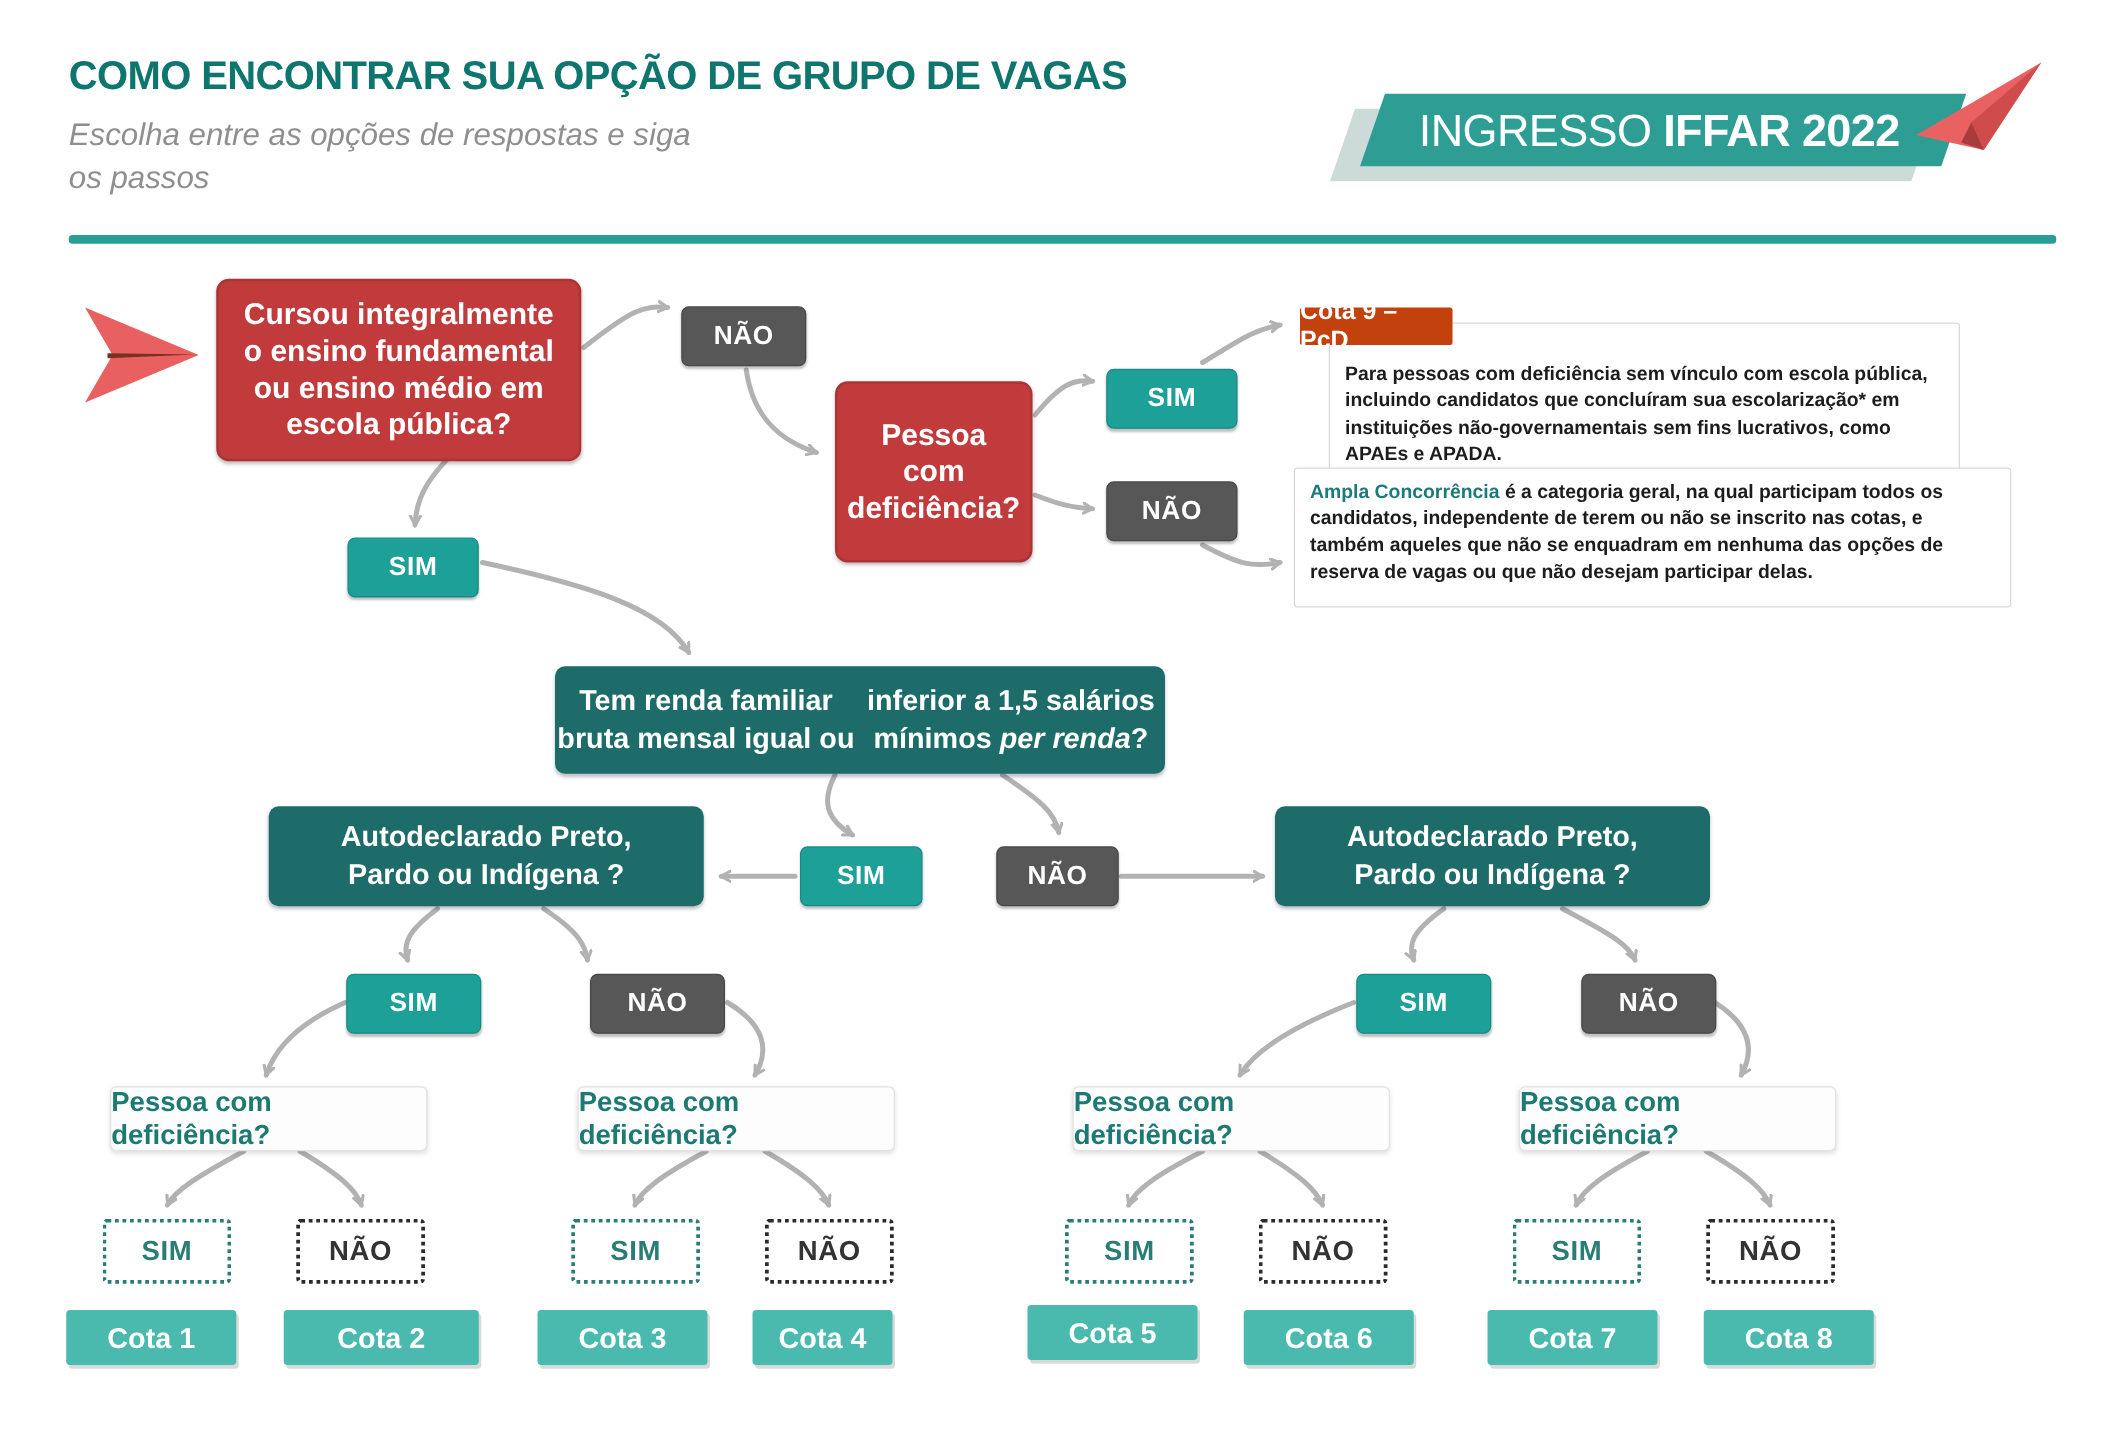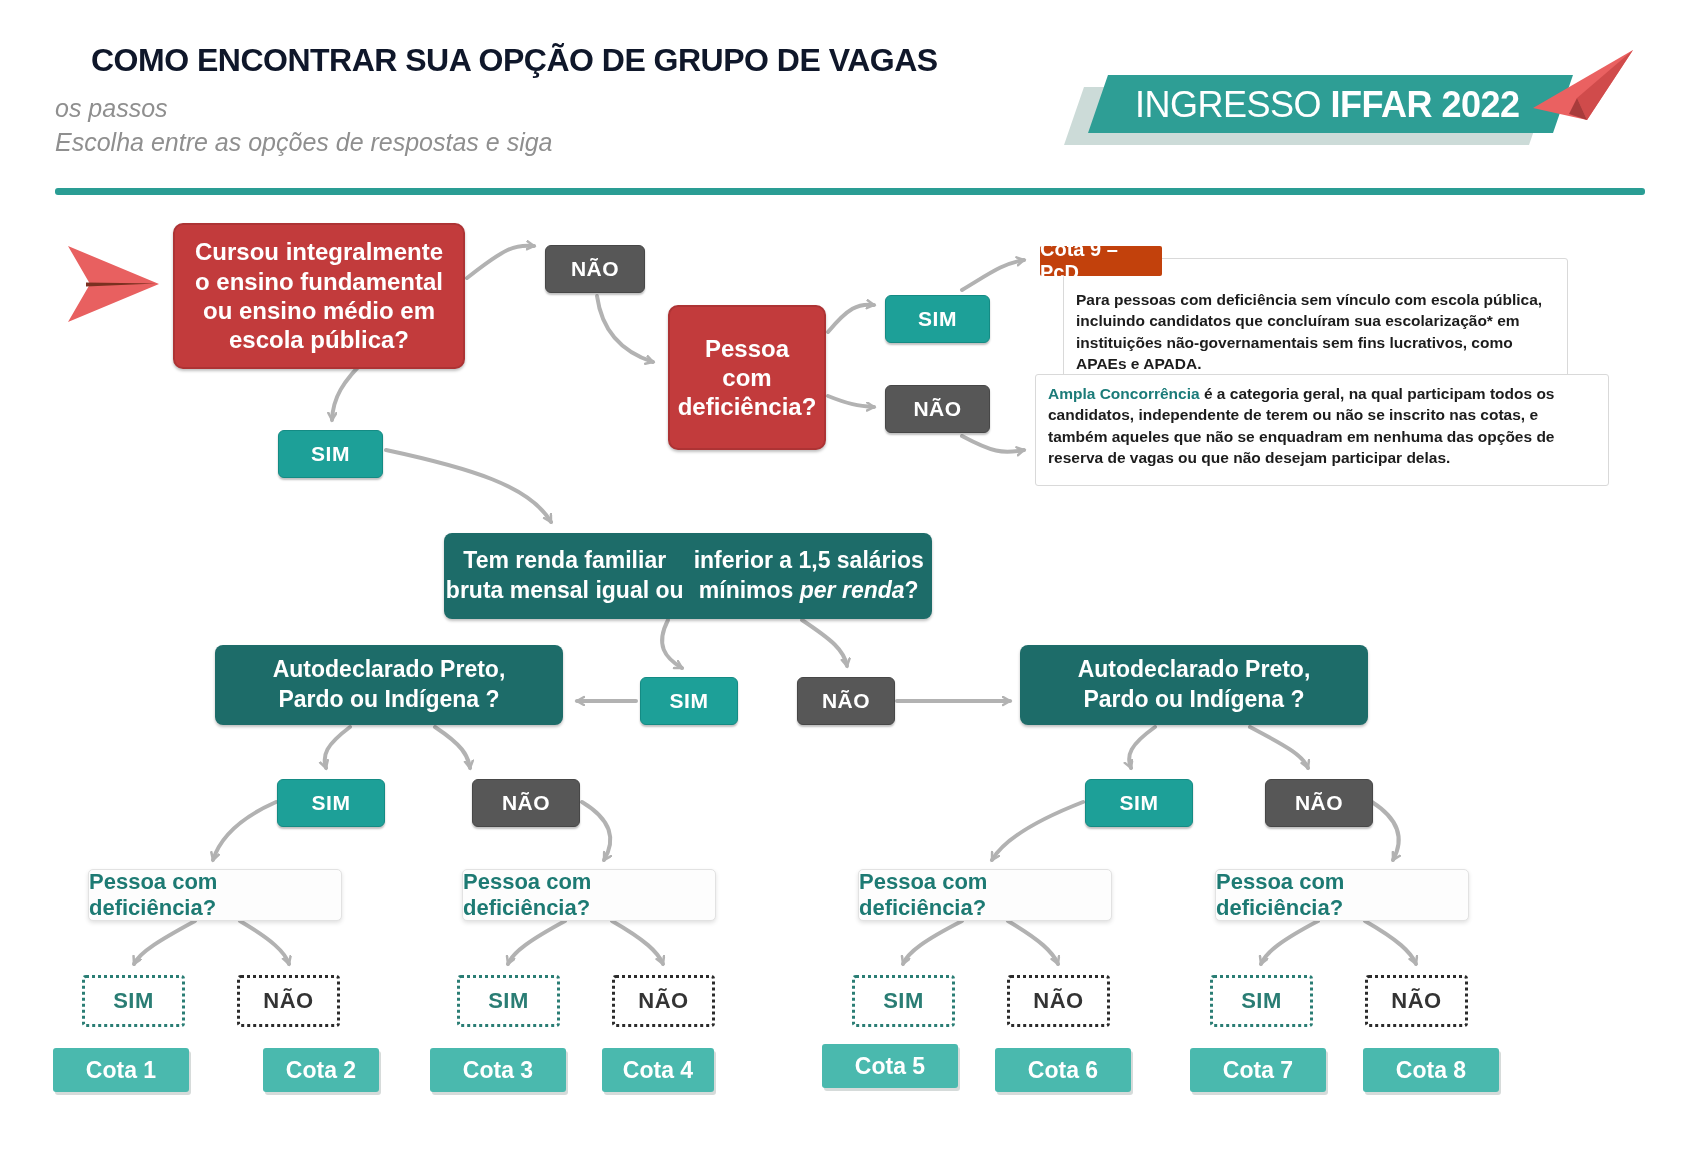--- a/index.html
+++ b/index.html
@@ -2,21 +2,21 @@
 <html><head>
 <meta charset="utf-8">
 <style>
   html,body{margin:0;padding:0;background:#ffffff;}
   #canvas{
     position:relative;width:1700px;height:1151px;overflow:hidden;
     font-family:"Liberation Sans","DejaVu Sans",sans-serif;background:#ffffff;
   }
   .abs{position:absolute;}
   
-  .title{font-size:32px;font-weight:bold;color:#0f172a;letter-spacing:-0.5px;margin-left:36px;}
+  .title{font-size:32px;font-weight:bold;color:#0f766e;letter-spacing:-0.5px;}
   .subtitle{font-size:25px;font-style:italic;color:#8f8f8f;line-height:1.35;}
   .divider{background:#2a9d94;height:7px;border-radius:3px;}
   .banner{background:#2e9e95;}
   .banner-shadow{background:#ccdbd8;}
   .banner-text{color:#ffffff;font-size:36px;letter-spacing:-0.5px;white-space:nowrap;}
   .banner-text .bold{font-weight:bold;}
   
   .node{display:flex;align-items:center;justify-content:center;text-align:center;
         color:#fff;font-weight:bold;box-sizing:border-box;}
   .red{background:#c23b3c;border:2px solid #ad3334;border-radius:10px;
@@ -45,22 +45,22 @@
   .lead{color:#1b7b79;font-weight:bold;}
   svg.arrows{position:absolute;left:0;top:0;pointer-events:none;}
 </style>
 </head>
 <body>
 
 <div id="canvas">
 
   <div class="abs title" style="left:55px;top:42px;">COMO ENCONTRAR SUA OPÇÃO DE GRUPO DE VAGAS</div>
   <div class="abs subtitle" style="left:55px;top:92px;">
+    <div>Escolha entre as opções de respostas e siga</div>
     <div>os passos</div>
-    <div>Escolha entre as opções de respostas e siga</div>
   </div>
 
   <div class="abs banner-shadow" style="left:1074px;top:87px;width:465px;height:58px;transform:skewX(-19deg);"></div>
   <div class="abs banner" style="left:1098px;top:75px;width:465px;height:58px;transform:skewX(-19deg);"></div>
   <div class="abs banner-text" style="left:1135px;top:84px;"><span>INGRESSO </span><span class="bold">IFFAR 2022</span></div>
   <svg class="abs" style="left:1525px;top:40px;" width="135" height="95" viewBox="0 0 135 95">
     <polygon points="8,68 108,10 62,80" fill="#ea6161"></polygon>
     <polygon points="108,10 62,80 52,58" fill="#d04b4b"></polygon>
     <polygon points="52,58 62,80 44,74" fill="#a83b3b"></polygon>
   </svg>
@@ -160,21 +160,21 @@
   <div class="abs dotted sim" style="left:82px;top:975px;width:103px;height:52px;">SIM</div>
   <div class="abs dotted nao" style="left:237px;top:975px;width:103px;height:52px;">NÃO</div>
   <div class="abs dotted sim" style="left:457px;top:975px;width:103px;height:52px;">SIM</div>
   <div class="abs dotted nao" style="left:612px;top:975px;width:103px;height:52px;">NÃO</div>
   <div class="abs dotted sim" style="left:852px;top:975px;width:103px;height:52px;">SIM</div>
   <div class="abs dotted nao" style="left:1007px;top:975px;width:103px;height:52px;">NÃO</div>
   <div class="abs dotted sim" style="left:1210px;top:975px;width:103px;height:52px;">SIM</div>
   <div class="abs dotted nao" style="left:1365px;top:975px;width:103px;height:52px;">NÃO</div>
 
   <div class="abs cota" style="left:53px;top:1048px;width:136px;height:44px;">Cota 1</div>
-  <div class="abs cota" style="left:227px;top:1048px;width:116px;height:44px;margin-left:36px;">Cota 2</div>
+  <div class="abs cota" style="left:227px;top:1048px;width:156px;height:44px;">Cota 2</div>
   <div class="abs cota" style="left:430px;top:1048px;width:136px;height:44px;">Cota 3</div>
   <div class="abs cota" style="left:602px;top:1048px;width:112px;height:44px;">Cota 4</div>
   <div class="abs cota" style="left:822px;top:1044px;width:136px;height:44px;">Cota 5</div>
   <div class="abs cota" style="left:995px;top:1048px;width:136px;height:44px;">Cota 6</div>
   <div class="abs cota" style="left:1190px;top:1048px;width:136px;height:44px;">Cota 7</div>
   <div class="abs cota" style="left:1363px;top:1048px;width:136px;height:44px;">Cota 8</div>
 
 </div>
 
 </body></html>

